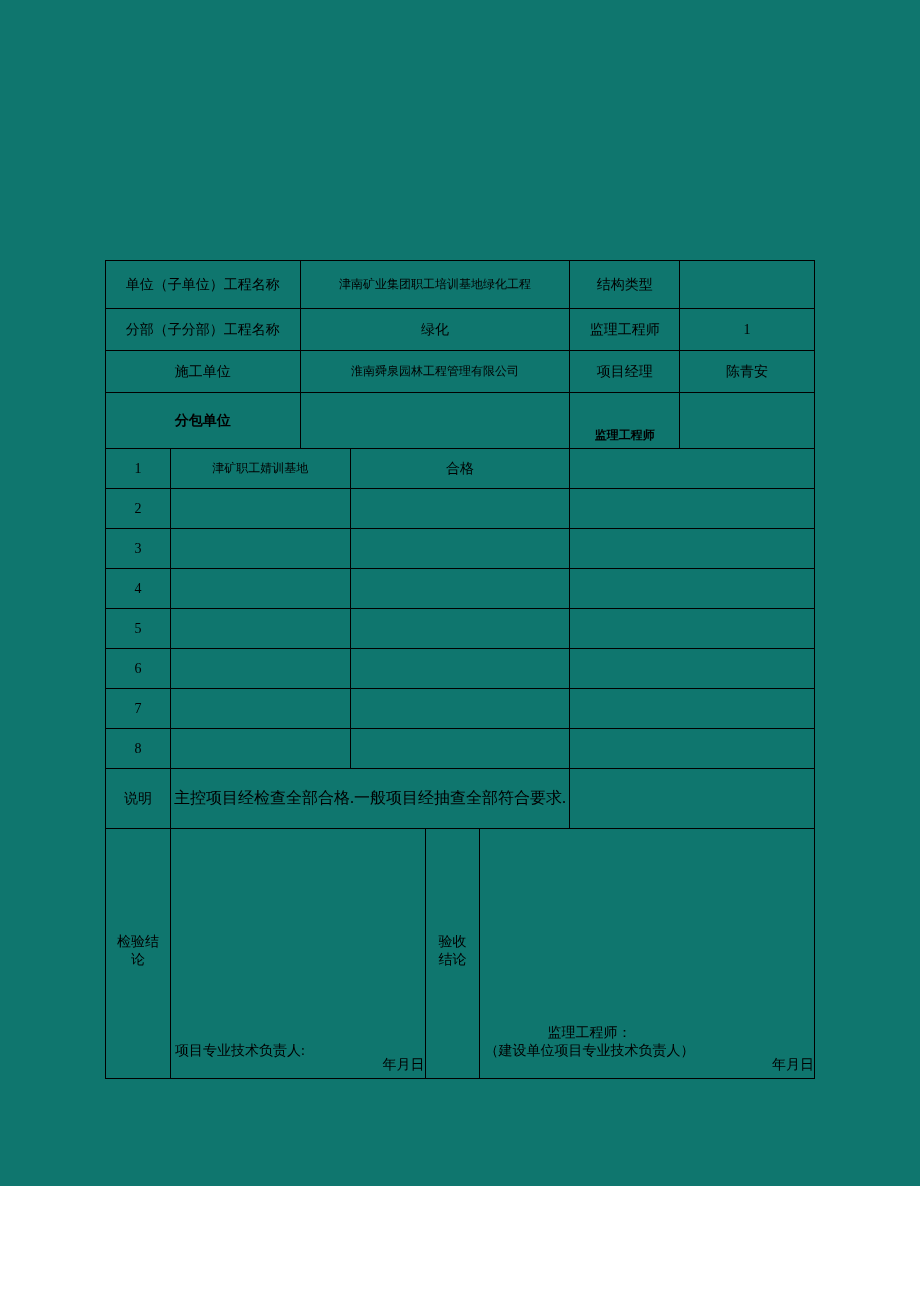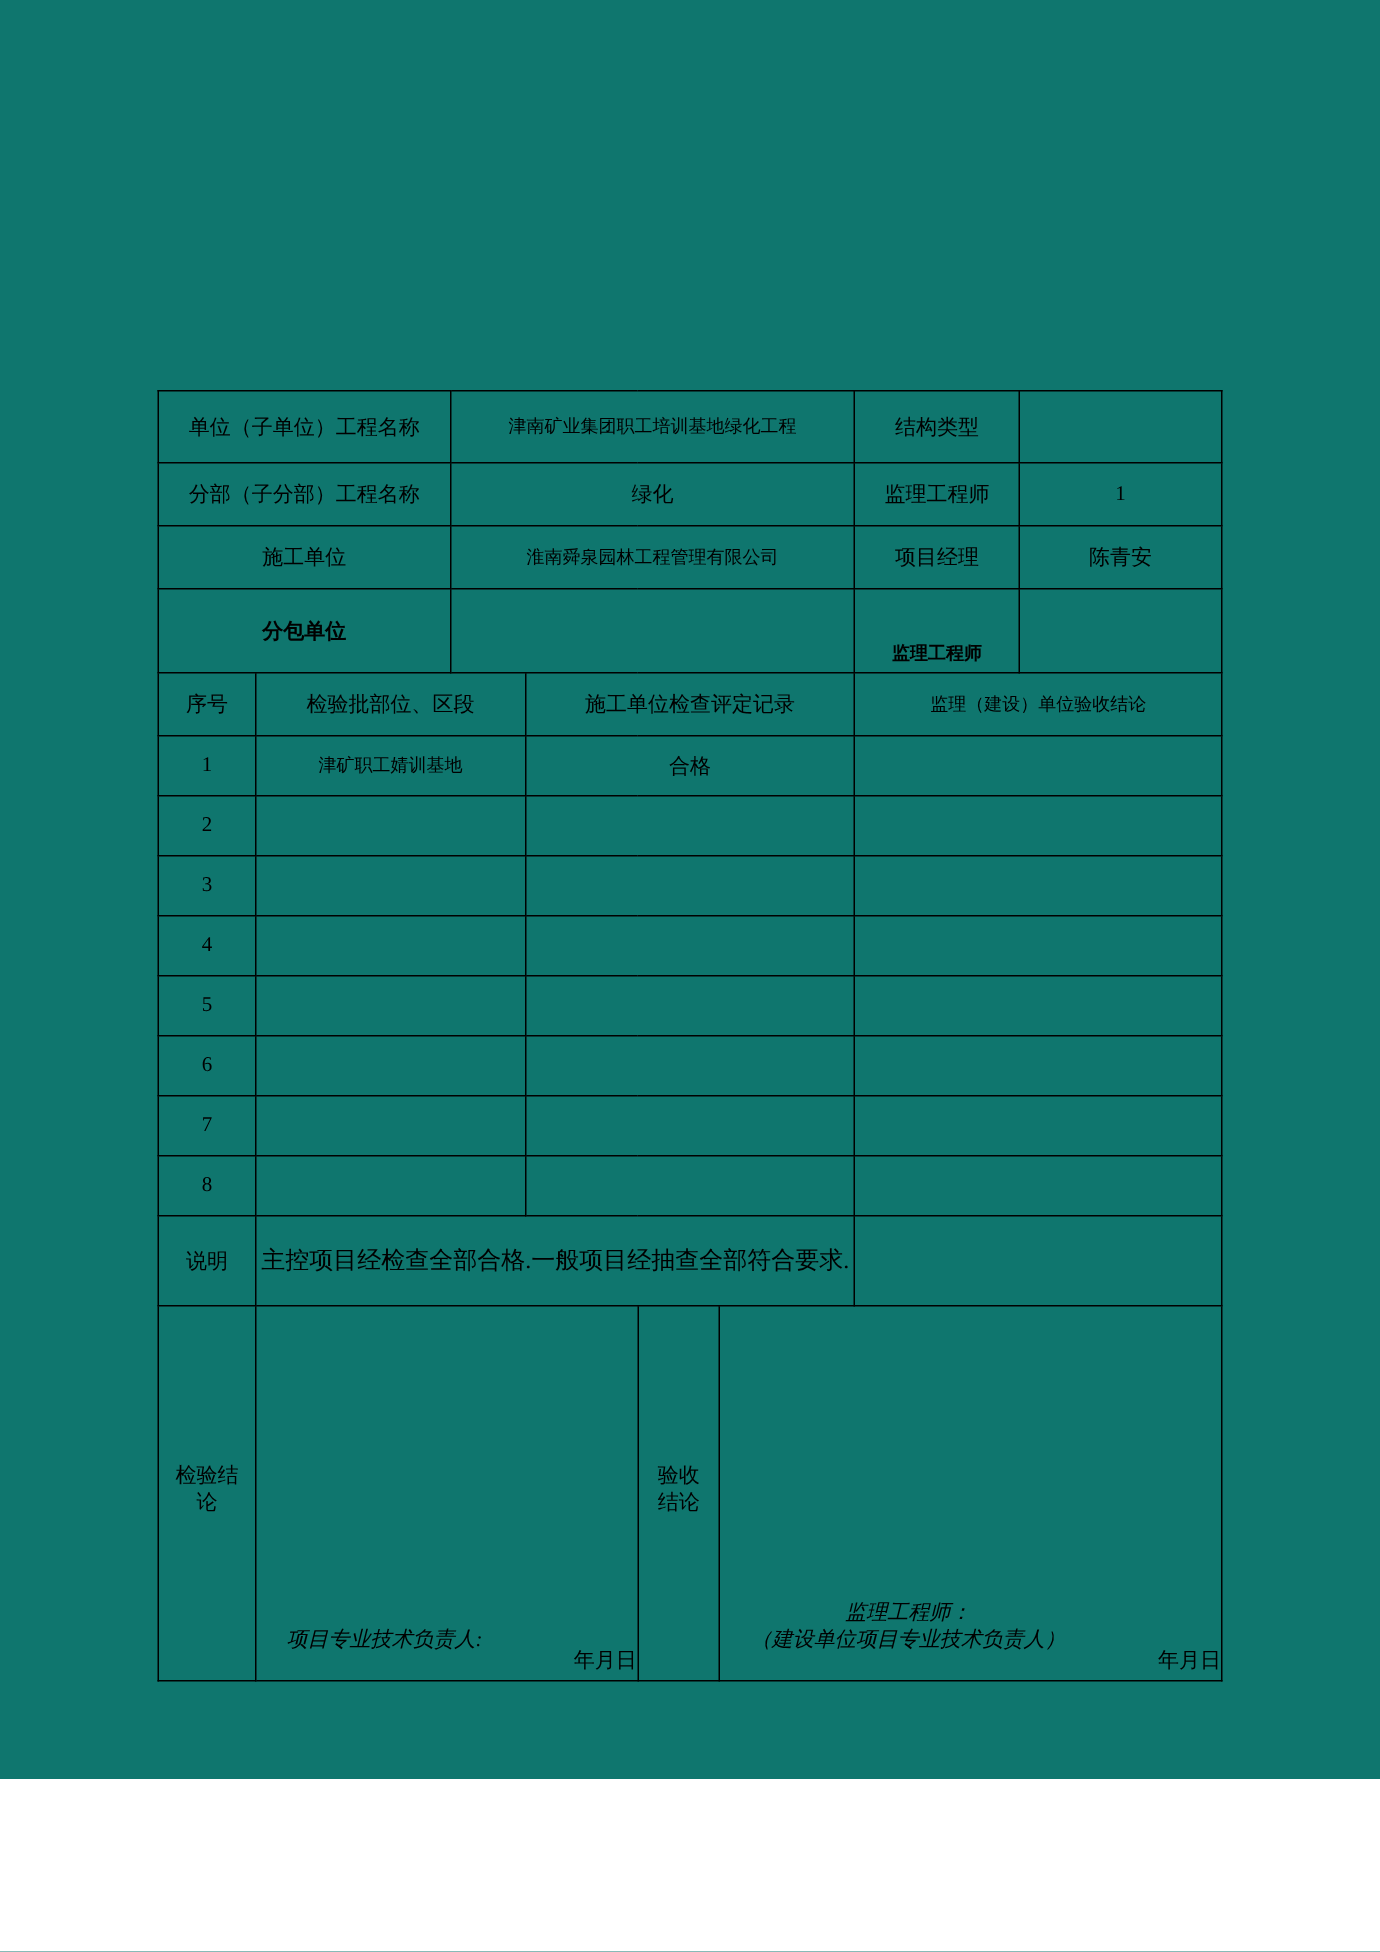--- a/index.html
+++ b/index.html
@@ -39,23 +39,22 @@
     .hrow { height: 38px; }
     .h-desc { height: 60px; }
     .h-concl { height: 250px; }
     .small-text { font-size: 12px; }
     .sig-cell {
       position: relative;
       text-align: left;
     }
     .sig-content {
       position: absolute;
-      left: 20px;
+      left: 4px;
       bottom: 18px;
-      font-style: italic;
     }
     .sig-date {
       position: absolute;
       left: 0;
       right: 0;
       bottom: 4px;
       text-align: right;
     }
     .vlabel {
       vertical-align: bottom;
@@ -106,26 +105,20 @@
     <td>陈青安</td>
   </tr>
 
   <tr class="h3">
     <td colspan="2">分包单位</td>
     <td colspan="4"></td>
     <td class="small-text" style="vertical-align:bottom;padding-bottom:4px">监理工程师</td>
     <td></td>
   </tr>
 
-  <tr class="h2">
-    <td>序号</td>
-    <td colspan="2">检验批部位、区段</td>
-    <td colspan="3">施工单位检查评定记录</td>
-    <td colspan="2" class="small-text">监理（建设）单位验收结论</td>
-  </tr>
 
   <tr class="hrow">
     <td>1</td>
     <td colspan="2" class="small-text">津矿职工婧训基地</td>
     <td colspan="3">合格</td>
     <td colspan="2"></td>
   </tr>
   <tr class="hrow">
     <td>2</td>
     <td colspan="2"></td>

